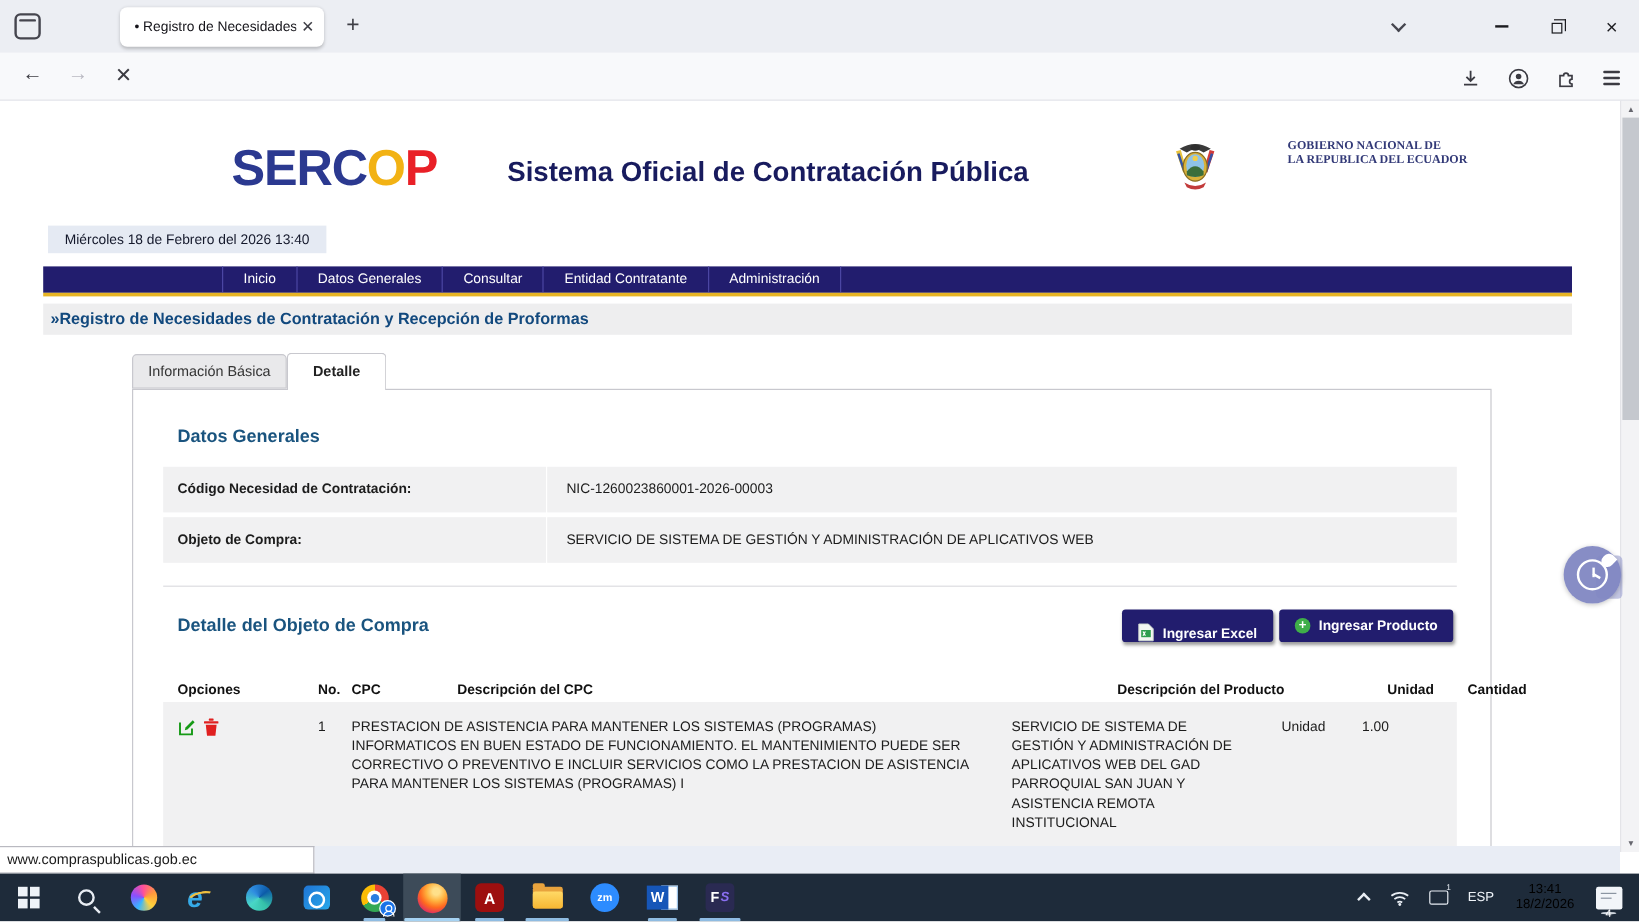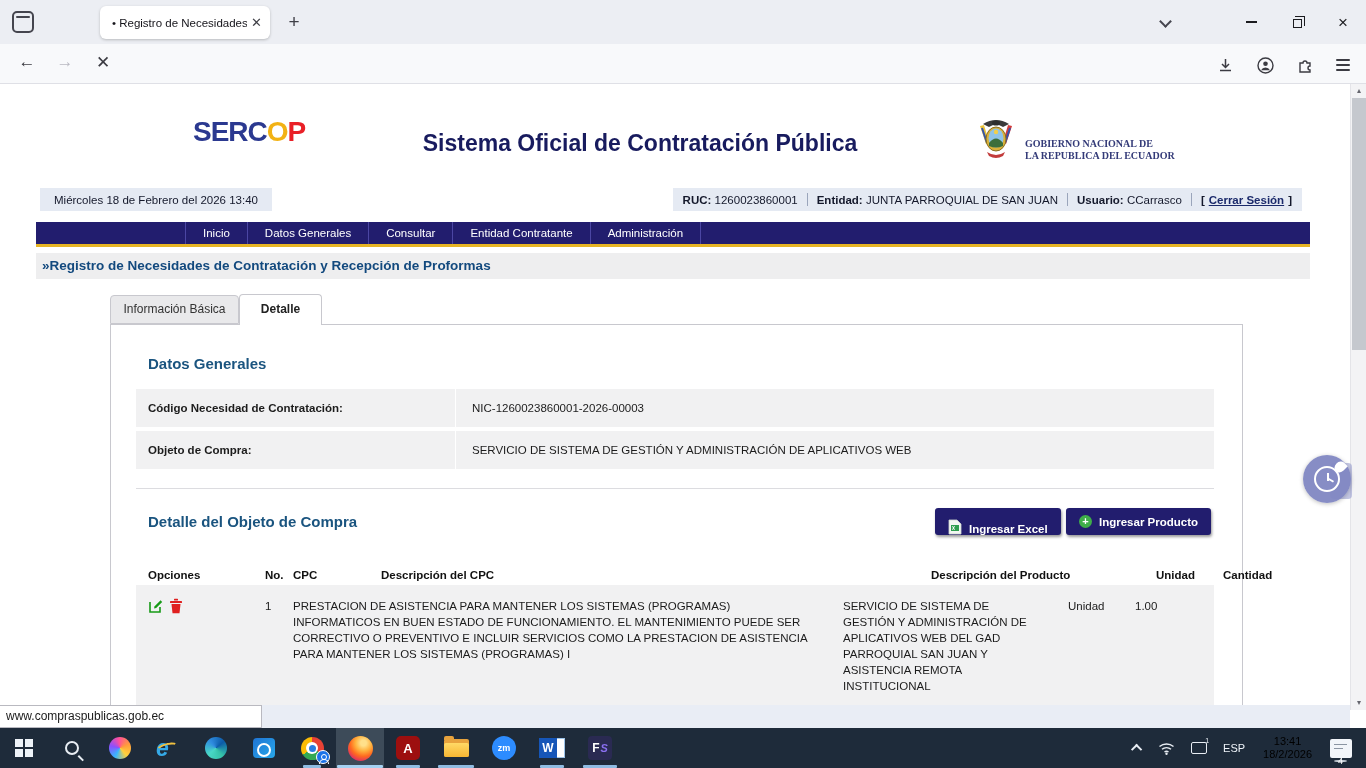--- a/index.html
+++ b/index.html
@@ -30,24 +30,24 @@
   .urlicon { margin-right:8px; display:flex; align-items:center; }
   .urltext { flex:1; font-size:12.5px; white-space:nowrap; overflow:hidden; }
   .url-domain { color:#0c0c0d; }
   .url-path { color:#8a8a96; }
   .toolicon { position:absolute; top:10px; width:26px; height:22px; display:flex; align-items:center; justify-content:center; }
   .hamburger { display:inline-block; width:14px; }
   .hamburger span { display:block; height:2px; background:#3b3b42; margin:3px 0; border-radius:1px; }
 
   
   .page { position:absolute; left:0; top:84px; width:1350px; height:624px; background:#fff; }
-  .sercop-logo { position:absolute; left:193px; top:32px; font-size:28px; font-weight:bold; letter-spacing:-1px; }
+  .sercop-logo { position:absolute; left:193px; top:32px; font-size:42px; font-weight:bold; letter-spacing:-1px; }
   .sc-blue { color:#2b3990; } .sc-yellow { color:#f2b214; } .sc-red { color:#e92027; }
   .main-title { position:absolute; left:360px; top:46px; width:560px; text-align:center; font-size:23px; font-weight:bold; color:#181b5e; }
-  .gov-logo { position:absolute; left:975px; top:32px; display:flex; align-items:flex-end; }
+  .gov-logo { position:absolute; left:975px; top:32px; display:flex; align-items:flex-start;gap:48px; }
   .gov-text { margin-left:8px; font-family:"Liberation Serif", serif; font-weight:bold; font-size:10px; color:#333a78; line-height:12px; }
 
   .chip { position:absolute; top:104px; height:23px; background:#e5eaf3; font-size:11.5px; color:#14182b; display:flex; align-items:center; }
   .chip-left { left:40px; padding:0 14px; }
   .chip-right { right:48px; padding:0 10px; }
   .chip b { font-weight:bold; }
   .chip .sep { width:1px; height:13px; background:#9aa5bb; margin:0 9px; }
   .logout-link { font-weight:bold; color:#1b2a6b; text-decoration:underline; margin:0 4px; }
 
   .navbar { position:absolute; left:36px; top:138px; width:1274px; height:22px; background:#221d6e; display:flex; color:#fff; font-size:11.5px; }
@@ -255,29 +255,20 @@
       <div class="gov-text">
         <div>GOBIERNO NACIONAL DE</div>
         <div>LA REPUBLICA DEL ECUADOR</div>
       </div>
     </div>
 
     <div class="chip chip-left">
         <span>Miércoles 18 de Febrero del 2026 13:40</span>
       </div>
 
-    <div class="chip chip-right">
-      <b>RUC:</b>&nbsp;<span>1260023860001</span>
-      <span class="sep"></span>
-      <b>Entidad:</b>&nbsp;<span>JUNTA PARROQUIAL DE SAN JUAN</span>
-      <span class="sep"></span>
-      <b>Usuario:</b>&nbsp;<span>CCarrasco</span>
-      <span class="sep"></span>
-      <b>[</b><a href="#" class="logout-link">Cerrar Sesión</a><b>]</b>
-    </div>
 
     <div class="navbar">
       <span class="nav-spacer"></span>
       <span class="nav-item">Inicio</span>
       <span class="nav-item">Datos Generales</span>
       <span class="nav-item">Consultar</span>
       <span class="nav-item">Entidad Contratante</span>
       <span class="nav-item">Administración</span>
     </div>
     <div class="goldline"></div>

